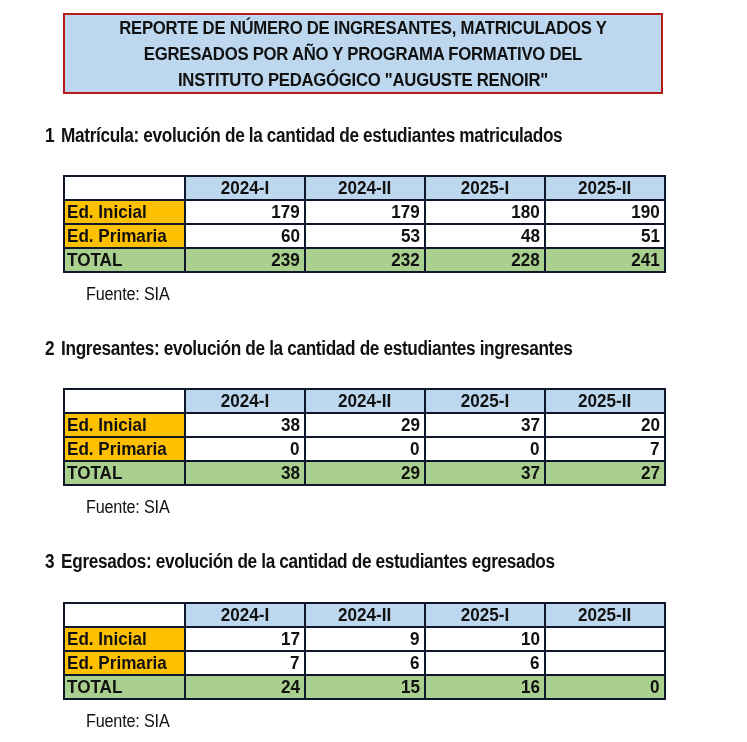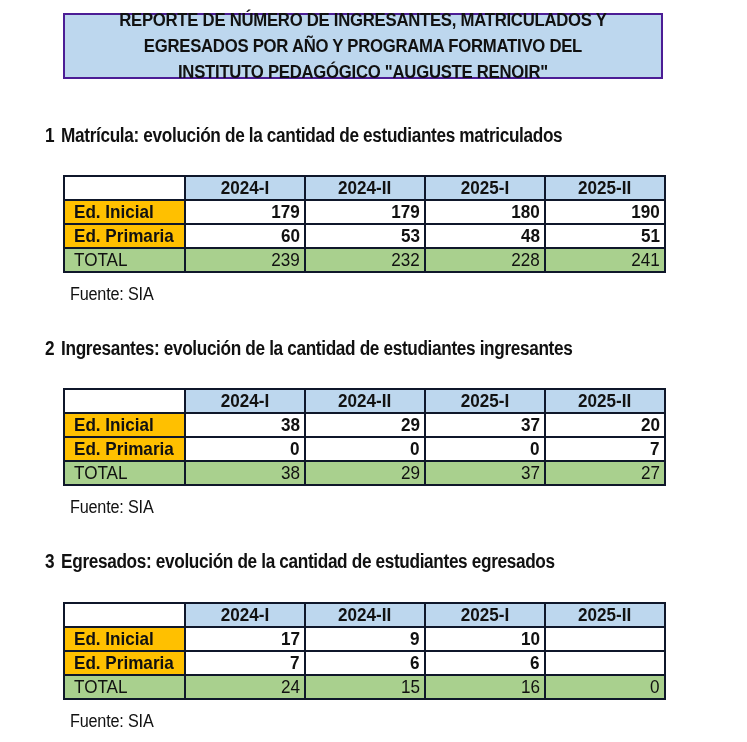--- a/index.html
+++ b/index.html
@@ -13,24 +13,24 @@
       position: relative;
       font-family: "Liberation Sans", "DejaVu Sans", sans-serif;
       color: #111111;
       overflow: hidden;
     }
     .title-box {
       position: absolute;
       left: 63px;
       top: 13px;
       width: 600px;
-      height: 66px;
+      height: 81px;
       box-sizing: border-box;
       background: #BDD7EE;
-      border: 2px solid #4c1d95;
+      border: 2px solid #b91c1c;
       display: flex;
       align-items: center;
       justify-content: center;
       text-align: center;
     }
     .title-text {
       font-weight: bold;
       font-size: 19px;
       line-height: 26px;
       letter-spacing: -0.3px;
@@ -74,37 +74,37 @@
       font-weight: bold;
       text-align: center;
     }
     table.data-table th.corner {
       background: #ffffff;
     }
     table.data-table td.rowlabel {
       background: #FFC000;
       font-weight: bold;
       text-align: left;
-      padding-left: 9px;
+      padding-left: 2px;
     }
     table.data-table td.num {
       background: #ffffff;
       text-align: right;
       font-weight: bold;
     }
     table.data-table tr.total td {
       background: #A9D08E;
-      font-weight: normal;
+      font-weight: bold;
     }
     table.data-table tr.total td.rowlabel {
       background: #A9D08E;
     }
     .source {
       position: absolute;
-      left: 70px;
+      left: 86px;
       font-size: 18px;
       letter-spacing: -0.2px;
     }
     .cond {
       display: inline-block;
       transform-origin: left center;
       transform: scaleX(0.9);
     }
     th .cond, td.num .cond {
       transform-origin: center center;

